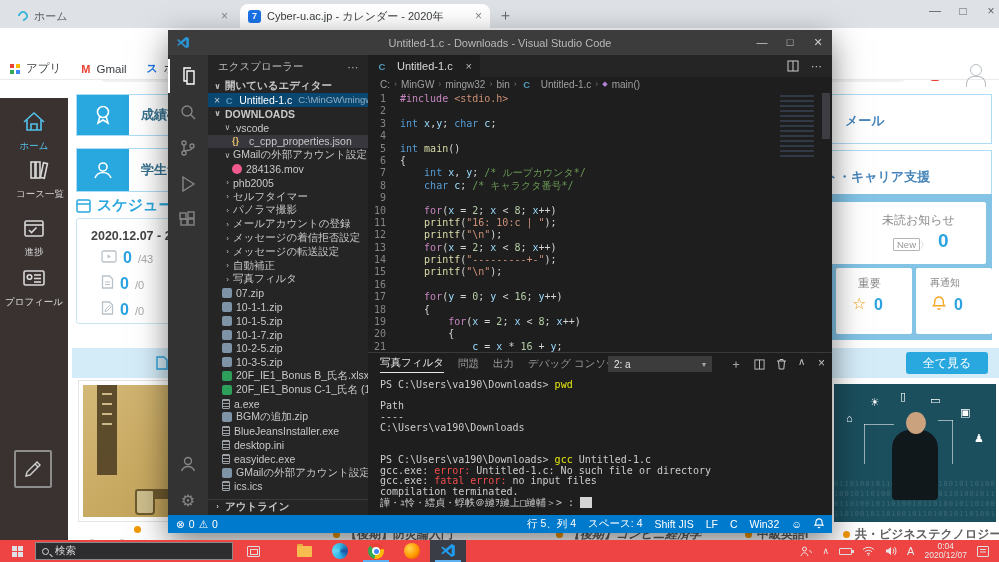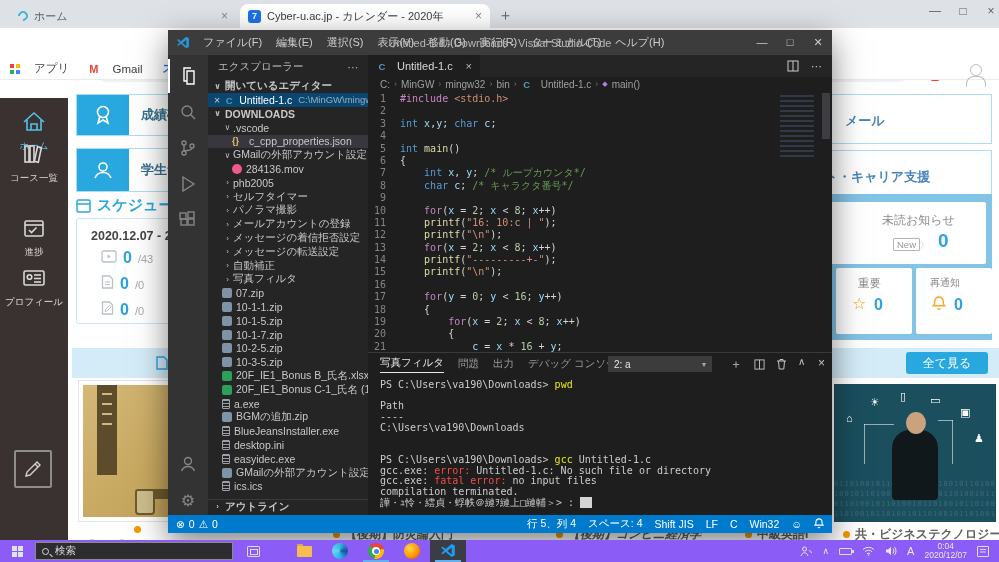--- a/index.html
+++ b/index.html
@@ -34,21 +34,21 @@
   .extbadge { left:919px; top:33px; width:16px; height:16px; background:#1ea446; border-radius:4px;
               color:#fff; font-size:9px; text-align:center; line-height:16px; }
   .extbadge .cnt { position:absolute; right:-5px; bottom:-4px; background:#ea4335; color:#fff;
                    font-size:7px; width:10px; height:10px; border-radius:3px; line-height:10px; }
   .puzzle { left:943px; top:35px; width:13px; height:13px; }
   .avatar-br { left:963px; top:31px; width:21px; height:21px; background:#2e7d32; border-radius:50%;
                color:#fff; font-size:7px; display:flex; align-items:center; justify-content:center; }
   .kebab { left:989px; top:33px; font-size:12px; color:#5f6368; }
   .bookbar { left:0; top:58px; width:999px; height:22px; background:#fff; border-bottom:1px solid #ebebeb;
              display:flex; align-items:center; padding-left:10px; gap:6px; font-size:11.5px; color:#3c4043; }
-  .bm { display:flex; align-items:center; gap:14px; margin-right:14px; white-space:nowrap; }
+  .bm { display:flex; align-items:center; gap:6px; margin-right:14px; white-space:nowrap; }
   .gridicon { width:10px; height:10px; display:grid; grid-template-columns:4px 4px; grid-gap:2px; }
   .gridicon i { width:4px; height:4px; }
   .gm { color:#ea4335; font-weight:bold; font-size:11px; }
   .su { color:#1a73e8; font-weight:bold; font-size:11px; }
 
   
   .page-avatar { left:962px; top:62px; width:26px; height:26px; }
   .page-avatar::before { content:""; position:absolute; left:8px; top:2px; width:10px; height:10px;
         border-radius:50%; border:1.5px solid #b9bfc4; }
   .page-avatar::after { content:""; position:absolute; left:4px; top:14px; width:18px; height:10px;
@@ -168,21 +168,21 @@
   .termarea { padding:5px 0 0 12px; font-family:"DejaVu Sans Mono",monospace; font-size:10px; }
   .tl { height:10.7px; line-height:10.7px; white-space:pre; }
   .tt-pl{color:#cccccc}.tt-cmd{color:#e5e510}.tt-err{color:#f14c4c}
   .tt-cur{background:#d4d4d4; color:#1e1e1e;}
   .statusbar { position:absolute; left:0; top:485px; width:664px; height:18px; background:#007acc;
                color:#fff; display:flex; align-items:center; font-size:10.5px; }
   .st-left { display:flex; gap:4px; padding-left:8px; align-items:center; }
   .st-right { margin-left:auto; display:flex; gap:12px; padding-right:8px; align-items:center; }
 
   
-  .taskbar { left:0; top:540px; width:999px; height:22px; background:#8b5cf6; display:flex; align-items:center; }
+  .taskbar { left:0; top:540px; width:999px; height:22px; background:#ef4444; display:flex; align-items:center; }
   .startlogo { margin-left:12px; width:11px; height:11px; display:grid; grid-template-columns:5px 5px; grid-gap:1px; }
   .startlogo i { background:#dfe3e6; }
   .tsearch { margin-left:12px; width:198px; height:18px; background:#2d2d30; border:1px solid #8a8a8a;
              display:flex; align-items:center; padding-left:6px; gap:6px; color:#d8d8d8; font-size:10.5px; }
   .mag { width:7px; height:7px; border:1.3px solid #d8d8d8; border-radius:50%; position:relative; flex:none; }
   .mag::after { content:""; position:absolute; left:6px; top:6px; width:4px; height:1.3px; background:#d8d8d8;
                 transform:rotate(45deg); }
   .tvbtn { margin-left:14px; width:13px; height:11px; border:1.3px solid #dddddd; border-radius:1px; position:relative; }
   .tvbtn::after { content:""; position:absolute; left:2px; top:2px; width:6px; height:4px; border:1px solid #ddd; }
   .tico-slot { width:36px; height:22px; display:flex; align-items:center; justify-content:center; position:relative; }
@@ -273,21 +273,21 @@
 
   <div class="abs page-avatar"></div>
 
   <div class="abs sidenav" id="side-nav">
       <div class="nav-item active" style="top: 12px;">
         <span><svg width="26" height="24" viewBox="0 0 26 24">
             <path d="M3 12 13 3l10 9M6 10v10h14V10M10 20v-6h6v6"></path>
           </svg></span>
         <span>ホーム</span>
       </div>
-      <div class="nav-item" style="top: 44px;">
+      <div class="nav-item" style="top: 60px; margin-left: 6px;">
         <span><svg width="26" height="24" viewBox="0 0 26 24">
             <rect x="4" y="4" width="4" height="16"></rect>
             <rect x="9" y="4" width="4" height="16"></rect>
             <rect x="15" y="5" width="4" height="15" transform="rotate(12 17 12)"></rect>
           </svg></span>
         <span>コース一覧</span>
       </div>
       <div class="nav-item" style="top: 118px;">
         <span><svg width="26" height="24" viewBox="0 0 26 24">
             <rect x="4" y="5" width="18" height="15" rx="1.5"></rect>
@@ -465,30 +465,20 @@
         <span>共・ビジネステクノロジー論</span>
       </span>
     </div>
 
   <div class="abs vscode">
     <div class="vs-title">
       <svg width="14" height="14" viewBox="0 0 16 16" style="margin-left:8px;flex:none;">
         <path fill="#2994d4" d="M11.6.9 5.6 6.1 2.7 3.8 1.2 4.5l3 3-3 3 1.5.7 2.9-2.3 6 5.2 3.2-1.5v-10zM11.7 4.6v6.8L7.5 8z"></path>
       </svg>
       <span class="vs-wtitle">Untitled-1.c - Downloads - Visual Studio Code</span>
-      <span class="vs-menus" id="vs-menus">
-          <span>ファイル(F)</span>
-          <span>編集(E)</span>
-          <span>選択(S)</span>
-          <span>表示(V)</span>
-          <span>移動(G)</span>
-          <span>実行(R)</span>
-          <span>ターミナル(T)</span>
-          <span>ヘルプ(H)</span>
-        </span>
       <span class="vs-ctls">
         <span>—</span>
         <span>□</span>
         <span>✕</span>
       </span>
     </div>
 
     <div class="actbar">
       <span class="act-ic on" style="top:4px;">
         <svg width="20" height="20" viewBox="0 0 20 20">

